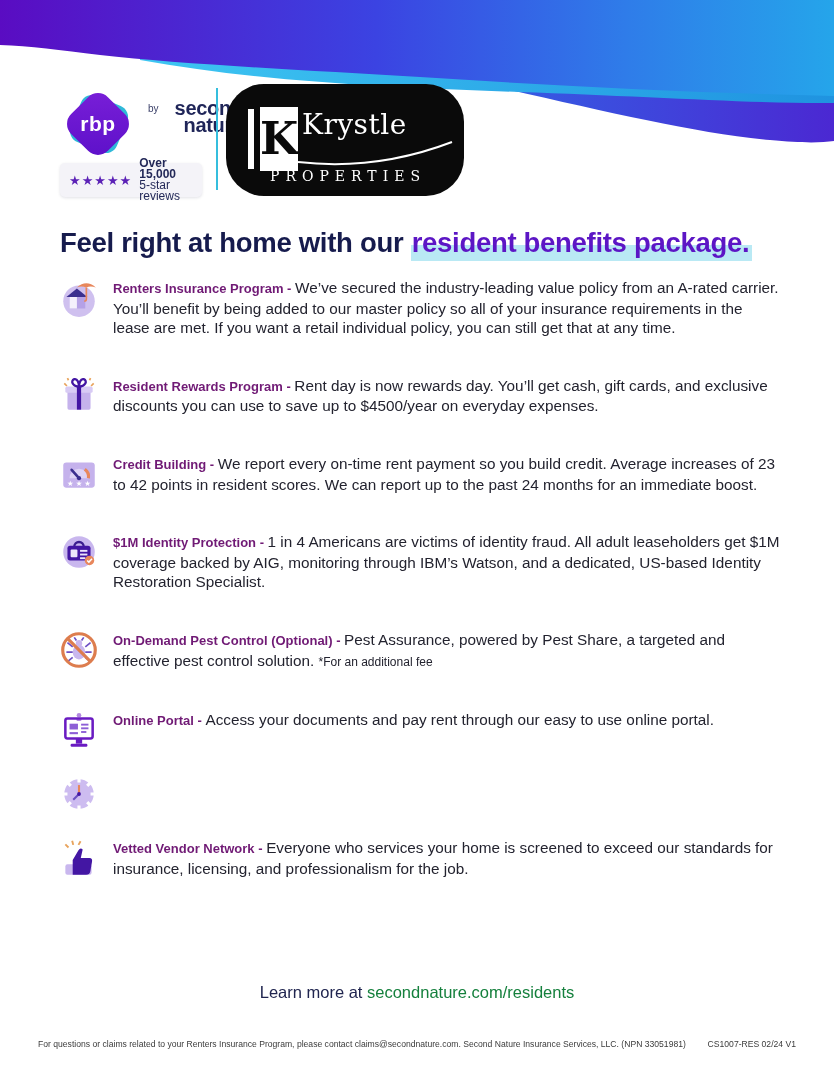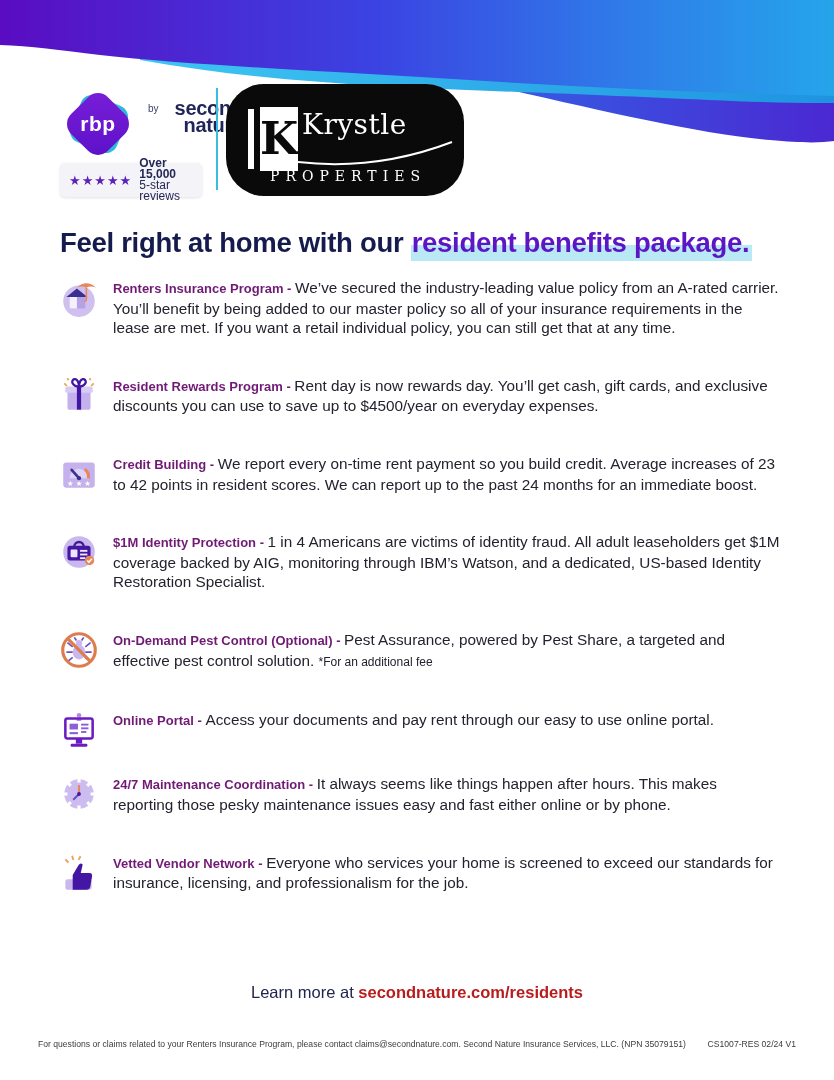--- a/index.html
+++ b/index.html
@@ -52,21 +52,21 @@
   .benefits{position:absolute;left:58px;top:277px;width:722px;}
   .benefit{display:flex;gap:13px;margin-bottom:22px;align-items:flex-start;}
   .b-icon{flex:0 0 42px;width:42px;height:42px;}
   .b-text{font-size:15.3px;line-height:19.5px;color:#23232f;margin-top:1px;}
   .b-title{font-size:13px;font-weight:700;color:#701a75;}
   .b-note{font-size:12px;}
 
   
   .cta{position:absolute;left:0;top:983px;width:100%;text-align:center;font-size:16.5px;}
   .cta-prefix{color:#20254f;}
-  .cta-link{color:#b91c1c;font-weight:bold;}
+  .cta-link{color:#15803d;font-weight:normal;}
   .f-left{position:absolute;left:38px;top:1039px;font-size:8.6px;color:#3b3b3b;}
   .f-right{position:absolute;right:38px;top:1039px;font-size:8.6px;color:#3b3b3b;}
 </style>
 </head>
 <body>
 
 <div class="page">
 
   <svg class="wave" viewBox="0 0 834 215" aria-hidden="true">
     <defs>
@@ -211,34 +211,33 @@
     <div class="benefit">
       <svg class="b-icon" viewBox="0 0 40 40">
         <circle cx="20" cy="20" r="14" fill="#cdbcf0"></circle>
         <g stroke="#ffffff" stroke-width="3">
           <path d="M20 4 V9 M20 31 V36 M4 20 H9 M31 20 H36 M8.7 8.7 L12.2 12.2 M27.8 27.8 L31.3 31.3 M8.7 31.3 L12.2 27.8 M27.8 12.2 L31.3 8.7"></path>
         </g>
         <path d="M20 20 L20 11.5" stroke="#e8875c" stroke-width="2"></path>
         <path d="M20 20 L14.5 25.5" stroke="#6a4fc0" stroke-width="2"></path>
         <circle cx="20" cy="20" r="1.8" fill="#4316a3"></circle>
       </svg>
-      <p class="b-text"><span class="b-title">24/7 Maintenance Coordination - </span><span>It always seems like things happen after hours. This makes reporting those pesky maintenance issues easy and fast either online or by phone.</span></p>
     </div>
 
     <div class="benefit">
       <svg class="b-icon" viewBox="0 0 40 40">
         <path d="M10 10 L7 7 M14.5 7.5 L13.5 3.5 M19.5 7.5 L21.5 4" stroke="#e8a35c" stroke-width="1.8"></path>
         <rect x="7" y="26" width="25" height="10" rx="2" fill="#c9b7ee"></rect>
         <path d="M14 36 V22 L19.5 12.5 q2 -3 4 -0.5 l-1.8 8 h8.3 q3 0 2.4 3.6 l-1.6 9 q-0.6 3.4 -4 3.4 Z" fill="#4316a3"></path>
       </svg>
       <p class="b-text"><span class="b-title">Vetted Vendor Network - </span><span>Everyone who services your home is screened to exceed our standards for insurance, licensing, and professionalism for the job.</span></p>
     </div>
 
   </div>
 
   <div class="cta">
     <span class="cta-prefix">Learn more at </span><span class="cta-link">secondnature.com/residents</span>
   </div>
 
-  <div class="f-left">For questions or claims related to your Renters Insurance Program, please contact claims@secondnature.com. Second Nature Insurance Services, LLC. (NPN 35079151)</div>
+  <div class="f-left">For questions or claims related to your Renters Insurance Program, please contact claims@secondnature.com. Second Nature Insurance Services, LLC. (NPN 33051981)</div>
   <div class="f-right">CS1007-RES 02/24 V1</div>
 
 </div>
 
 </body></html>

